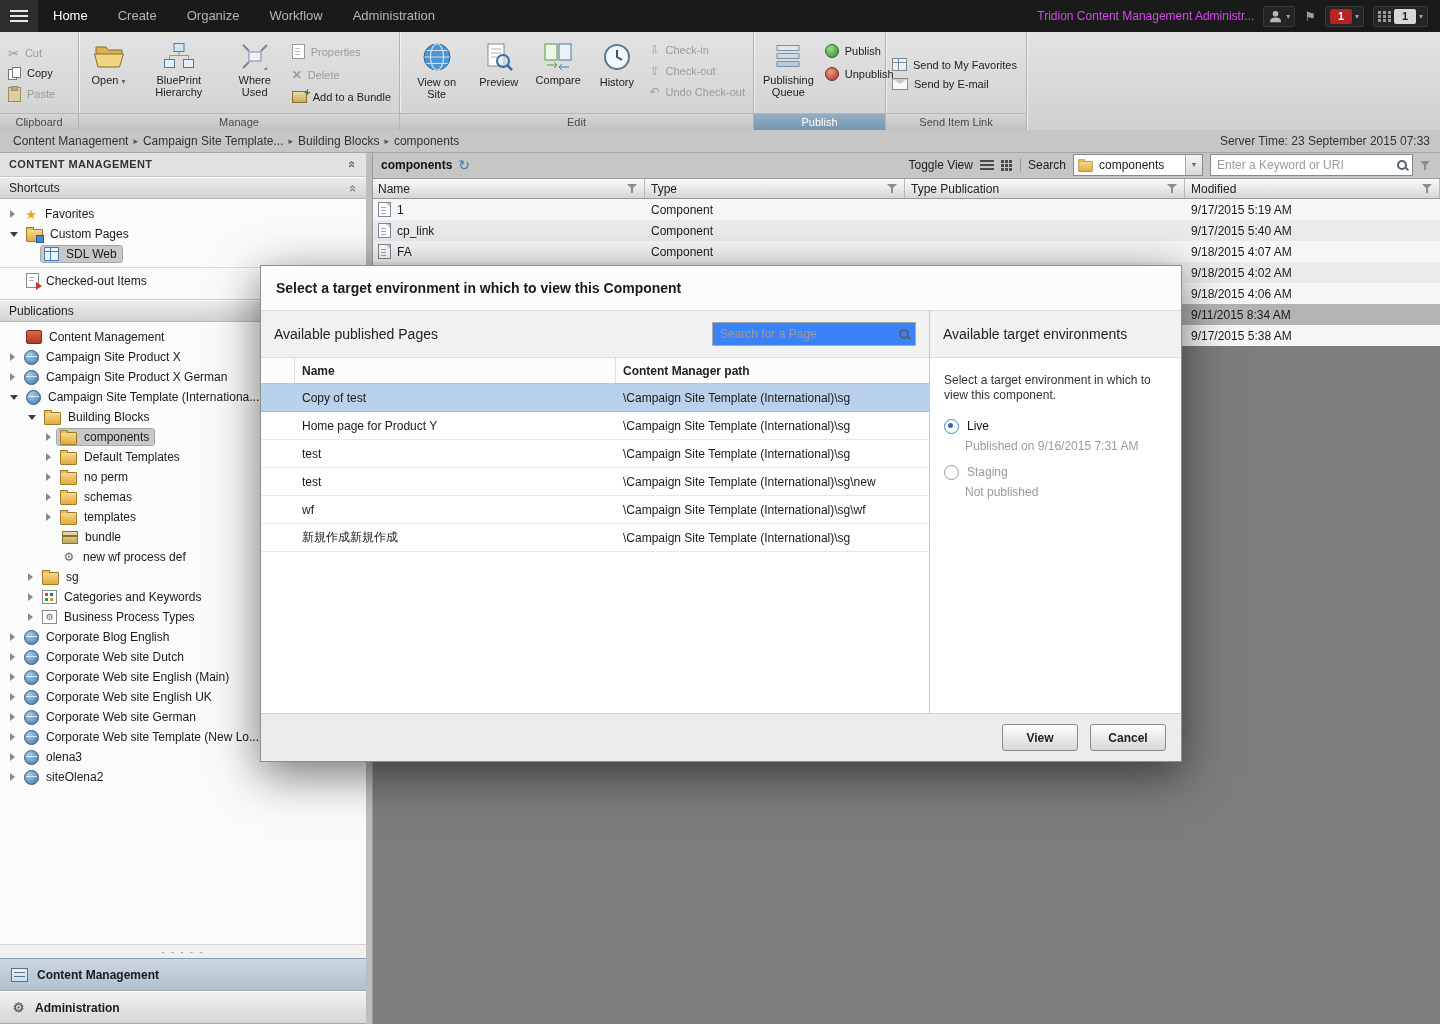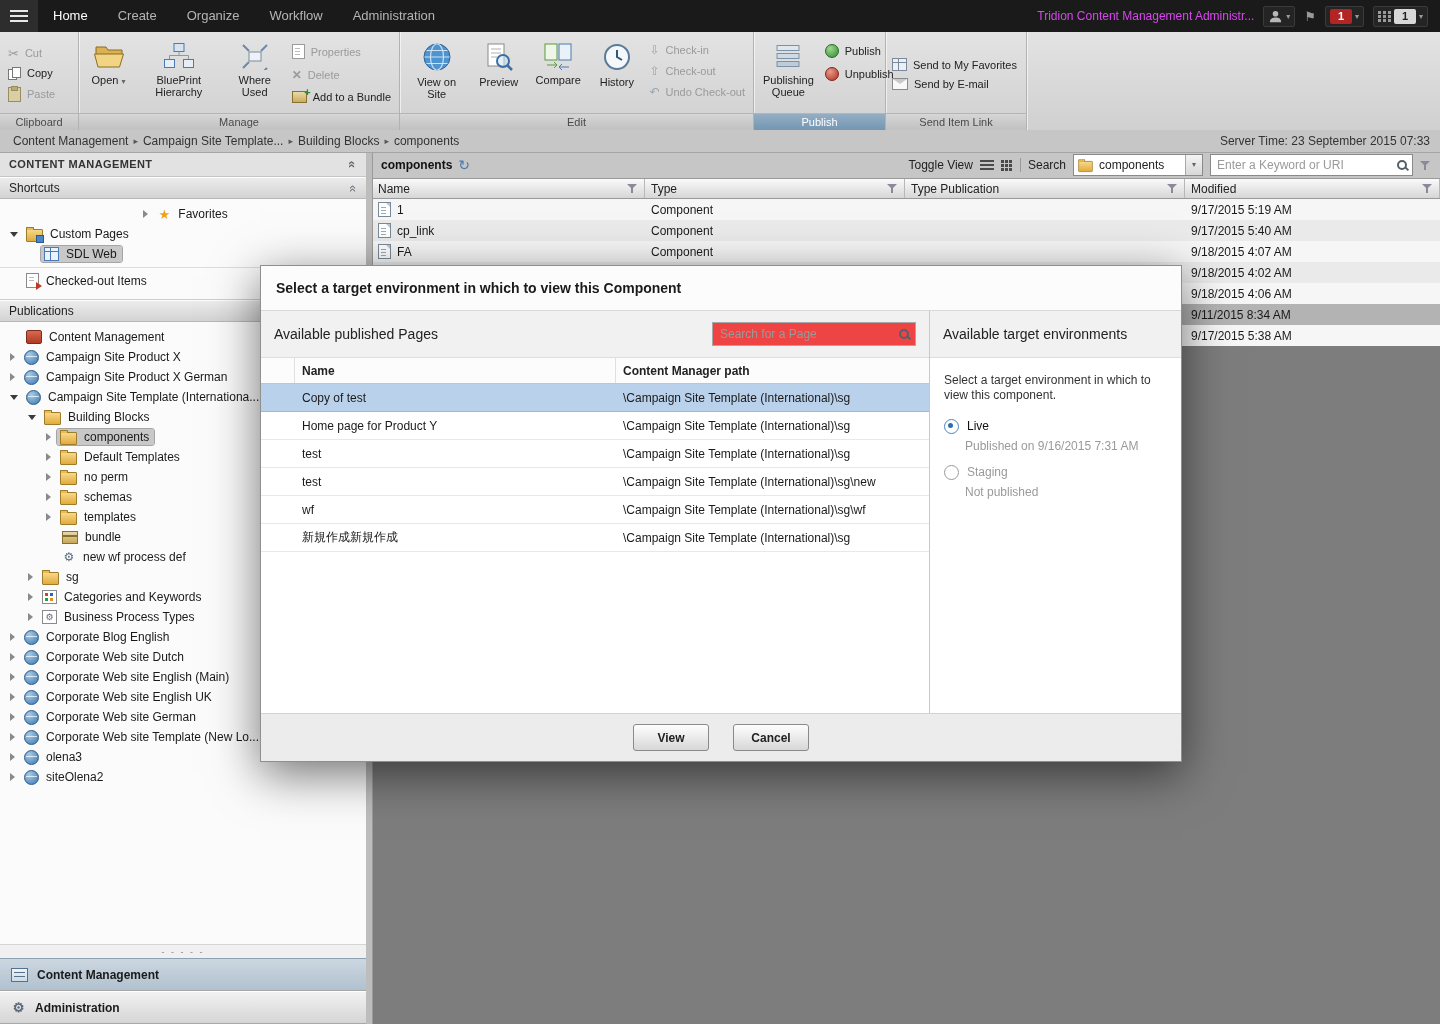--- a/index.html
+++ b/index.html
@@ -147,41 +147,41 @@
   .lrow.selected{background:#b3b3b3}
   .cell{padding:0 6px;overflow:hidden;white-space:nowrap;color:#1a1a1a}
   .name-cell{display:flex;align-items:center;gap:6px}
   
   .dialog{position:absolute;left:260px;top:265px;width:920px;height:495px;background:#fff;border:1px solid #8f8f8f;box-shadow:0 12px 45px rgba(0,0,0,.55);display:flex;flex-direction:column;z-index:100}
   .dlg-header{height:44px;flex:none;display:flex;align-items:center;padding:0 15px;font-size:14px;font-weight:bold;color:#1a1a1a;background:#fcfcfc;border-bottom:1px solid #d8d8d8}
   .dlg-body{flex:1;display:flex;min-height:0}
   .dlg-left{width:668px;flex:none;display:flex;flex-direction:column;border-right:1px solid #c8c8c8;background:#fff}
   .dlg-band{height:46px;flex:none;display:flex;align-items:center;padding:0 13px;background:#f1f1f1;border-bottom:1px solid #ddd}
   .band-title{font-size:14px;color:#222}
-  .page-search{margin-left:auto;display:flex;align-items:center;width:198px;height:22px;background:#ef4444;border:1px solid #a8a8a8;padding-right:4px}
+  .page-search{margin-left:auto;display:flex;align-items:center;width:198px;height:22px;background:#3b82f6;border:1px solid #a8a8a8;padding-right:4px}
   .page-search input{flex:1;min-width:0;border:none;outline:none;background:transparent;padding:0 7px;font:12px "Liberation Sans",sans-serif;color:#333}
   .page-search input::placeholder{color:#9a9a9a}
   .ptable-header{height:25px;flex:none;display:grid;grid-template-columns:34px 321px 1fr;align-items:center;background:#fcfcfc;border-bottom:1px solid #c4c4c4;font-weight:bold;color:#222}
   .ph-cell{padding:0 7px;height:100%;display:flex;align-items:center;border-right:1px solid #e0e0e0;overflow:hidden}
   .ph-cell:last-child{border-right:none}
   .prow{height:27px;flex:none;display:grid;grid-template-columns:34px 321px 1fr;align-items:center;background:#fff;border-bottom:1px solid #e8e8e8;cursor:pointer}
   .prow.selected{background:#b9d1ea;border-bottom:1px solid #9ab8d8}
   .p-cell{padding:0 7px;overflow:hidden;white-space:nowrap;color:#1a1a1a}
   .dlg-right{flex:1;display:flex;flex-direction:column;background:#fff}
   .env-body{padding:15px 14px;color:#333;line-height:15px}
   .env-instruction{margin-bottom:16px}
   .env-item{margin-bottom:11px}
   .env-row{display:flex;align-items:center;gap:8px;cursor:pointer}
   .radio{width:13px;height:13px;border-radius:50%;border:1px solid #9a9a9a;background:#fff;position:relative;flex:none}
   .radio.checked{border-color:#4a86c0}
   .radio.checked::before{content:"";position:absolute;left:3px;top:3px;width:5px;height:5px;border-radius:50%;background:#2e6db4}
   .env-name{color:#111}
   .env-item.disabled .env-name{color:#9a9a9a}
   .env-detail{margin:5px 0 0 21px;color:#9a9a9a}
-  .dlg-footer{height:47px;flex:none;background:#ececec;border-top:1px solid #d2d2d2;display:flex;align-items:center;justify-content:center;gap:24px;padding:0 15px}
+  .dlg-footer{height:47px;flex:none;background:#ececec;border-top:1px solid #d2d2d2;display:flex;align-items:center;justify-content:flex-end;gap:12px;padding:0 15px}
   .btn{min-width:50px;height:25px;padding:0 12px;background:linear-gradient(#fefefe,#d7d7d7);border:1px solid #8a8a8a;border-radius:3px;font-weight:bold;font-size:12px;color:#222;display:flex;align-items:center;justify-content:center;cursor:pointer}
 </style>
 </head>
 <body>
 
 <div class="topbar">
   <div class="hamburger">
       <span></span>
       <span></span>
       <span></span>
@@ -385,21 +385,21 @@
 <div class="sidebar">
   <div class="sb-title">
     <span>CONTENT MANAGEMENT</span>
     <span class="collapse">«</span>
   </div>
   <div class="sb-section">
     <span>Shortcuts</span>
     <span class="collapse">«</span>
   </div>
   <div class="shortcut-area">
-      <div class="tree-item" style="padding-left: 8px; justify-content: center;">
+      <div class="tree-item" style="padding-left: 8px;">
         <span class="exp right"></span>
         <span class="tree-inner">
           <span class="ticon i-star"></span>
           <span class="tree-label">Favorites</span>
         </span>
       </div>
       <div class="tree-item" style="padding-left: 8px;">
         <span class="exp down"></span>
         <span class="tree-inner">
           <span class="ticon i-pages"></span>

